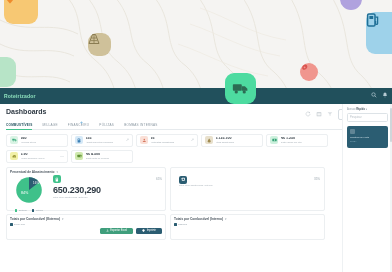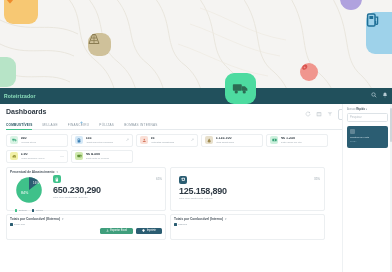--- a/index.html
+++ b/index.html
@@ -357,21 +357,20 @@
         </div>
 
         <div class="panel" style="width:155px;height:44px;">
           <div class="big-block" style="padding-top:8px;padding-left:8px;">
             <div class="big-ic" style="background:#2b5d72;">
               <svg width="4.6" height="4.6" viewBox="0 0 12 12">
                   <rect x="2" y="2" width="8" height="8" rx="1.2" fill="#ffffff"></rect>
                   <rect x="4" y="4" width="4" height="4" fill="#2b5d72"></rect>
                 </svg>
             </div>
-            <div class="big-val">125.158,890</div>
             <div class="big-lab">Total litros abastecidos (Interno)</div>
           </div>
           <div class="pct-side" style="right:4px;top:9px;">35%</div>
         </div>
       </div>
 
       <div class="bottoms">
 
         <div class="bcard" style="width:160px;height:26px;">
           <div style="display:flex;align-items:center;gap:2px;">

